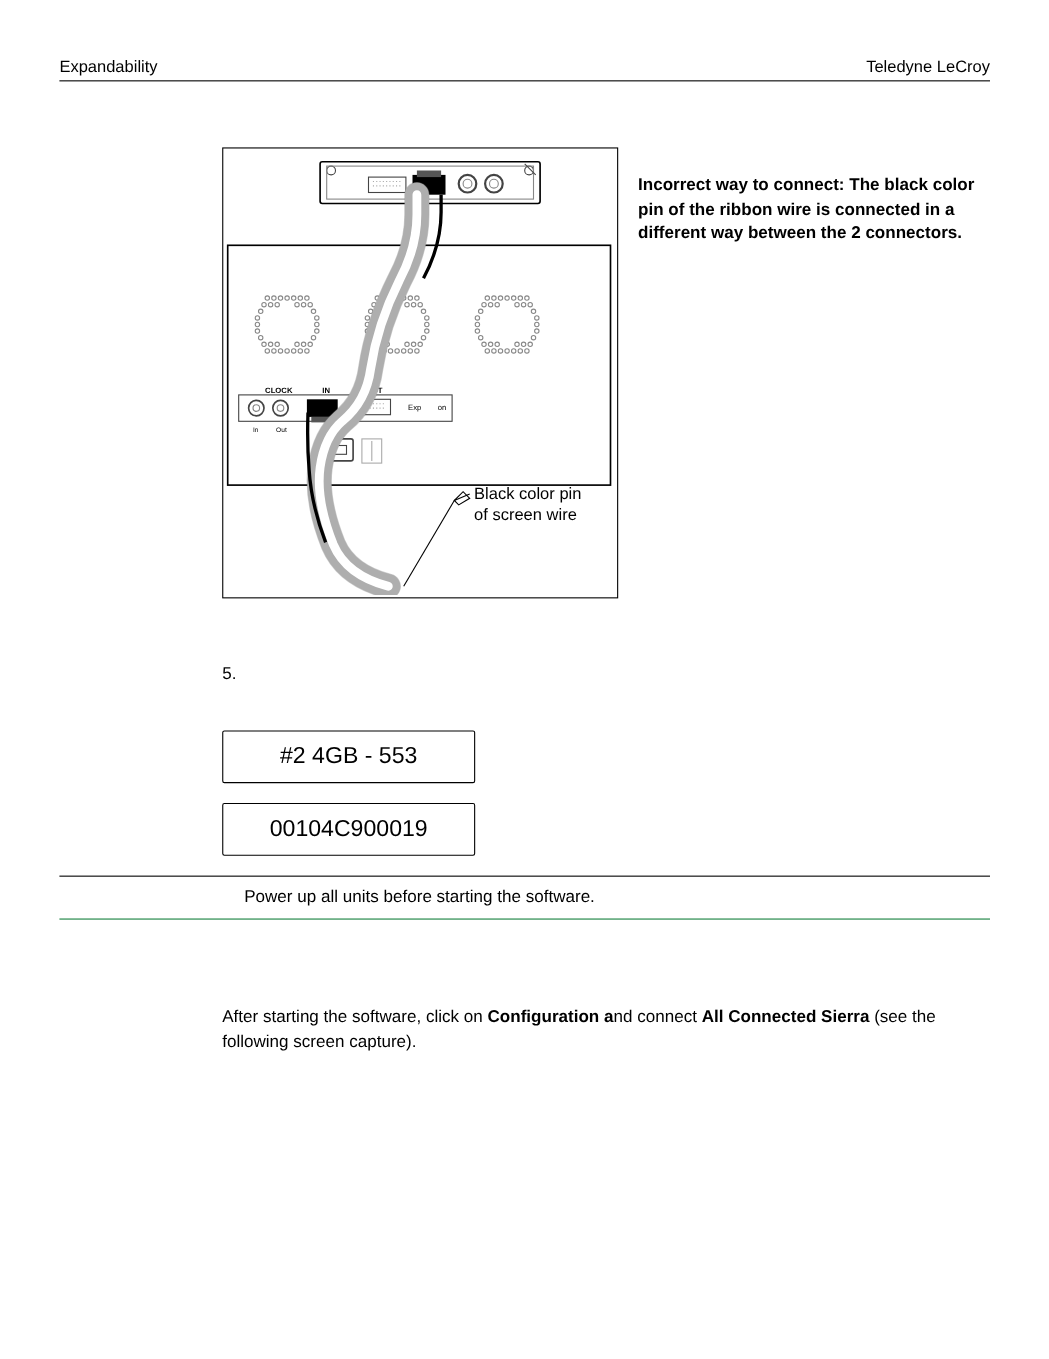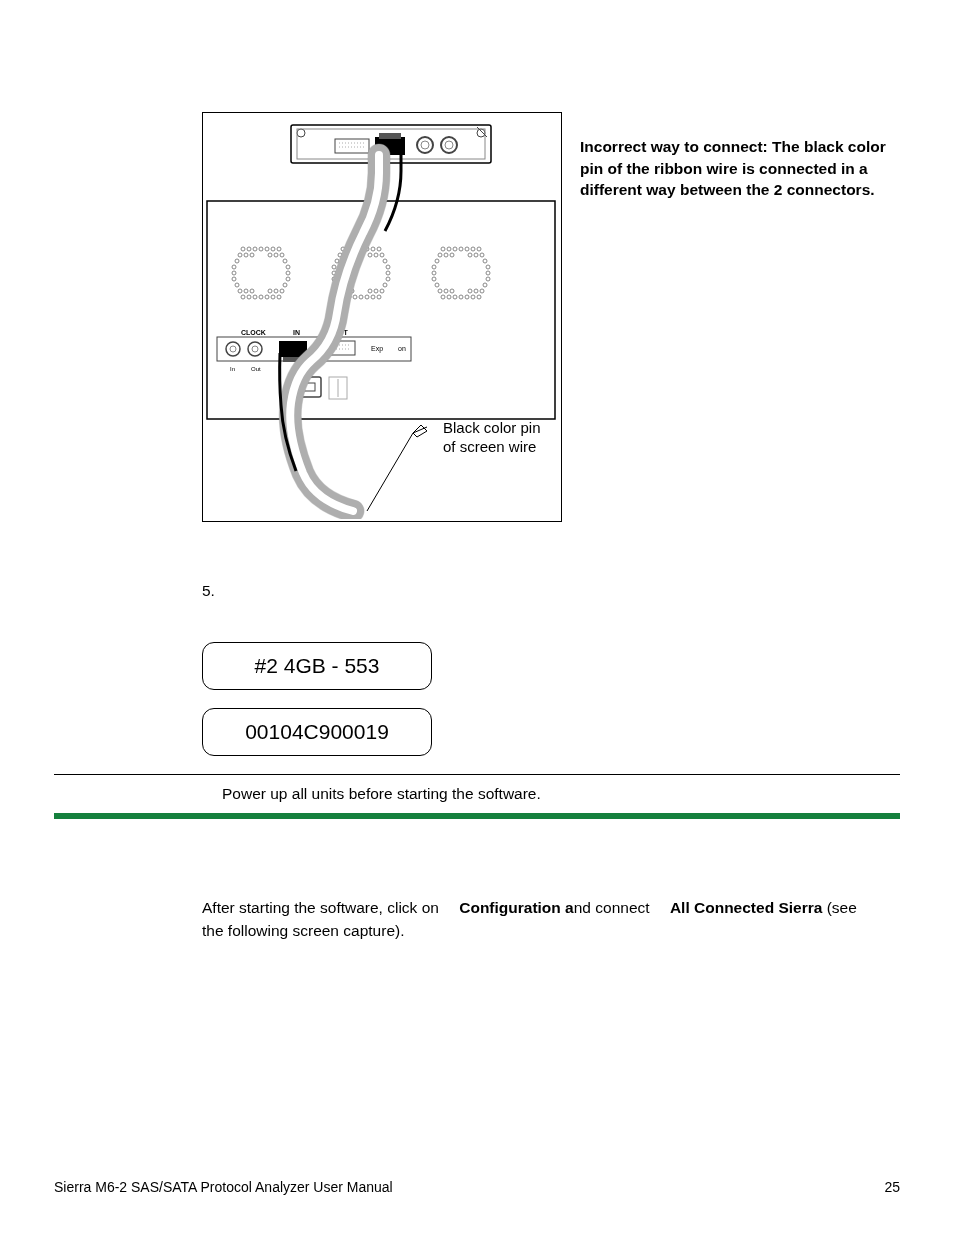--- a/index.html
+++ b/index.html
@@ -61,53 +61,57 @@
   .label-box {
     border: 1.5px solid #000;
     width: 230px;
     height: 48px;
     display: flex;
     align-items: center;
     justify-content: center;
     font-size: 21px;
     font-family: Arial, sans-serif;
     margin-bottom: 18px;
-    border-radius: 12px;
+    border-radius: 2px;
   }
   .note-block {
     border-top: 1px solid #000;
-    border-bottom: 6px solid #15803d;
+    border-bottom: 1px solid #15803d;
   }
   .note-text {
     font-size: 15.5px;
     padding: 10px 0 10px 168px;
   }
   .after-text {
     margin: 78px 0 0 148px;
     font-size: 15.5px;
     line-height: 1.45;
     max-width: 680px;
   }
-  .after-text b { font-weight: 600; margin-left: 16px; }
+  .after-text b { font-weight: 600; }
   .footer {
     display: flex;
     justify-content: space-between;
     font-size: 14px;
     padding-bottom: 0;
   }
   .annot {
     position: absolute;
     font-size: 15px;
     line-height: 1.25;
   }
 </style>
 </head>
 <body>
 
 <div class="page">
+  <div class="header">
+    <span>Expandability</span>
+    <span>Teledyne LeCroy</span>
+  </div>
 
   <div class="content">
     <div class="figure-row">
       <div class="diagram-box">
         <svg width="356" height="406" viewBox="0 0 356 406">
 
           <rect x="88" y="12" width="200" height="38" fill="none" stroke="#000" stroke-width="1.5" rx="2"></rect>
           <circle cx="98" cy="20" r="4" fill="none" stroke="#444"></circle>
           <circle cx="278" cy="20" r="4" fill="none" stroke="#444"></circle>
           <rect x="94" y="16" width="188" height="30" fill="none" stroke="#888" stroke-width="1"></rect>
@@ -279,21 +283,21 @@
           <path d="M 176 42 L 176 60 Q 176 90 160 120 Q 140 160 134 200 Q 130 230 108 248 Q 92 262 88 290 Q 84 320 100 360 Q 112 388 150 398" fill="none" stroke="#fff" stroke-width="8" stroke-linecap="round"></path>
 
           <path d="M 198 42 L 198 58 Q 198 88 182 118" fill="none" stroke="#000" stroke-width="3"></path>
 
           <path d="M 77 240 Q 76 268 78 292 Q 80 324 93 358" fill="none" stroke="#000" stroke-width="3"></path>
 
           <line x1="164" y1="398" x2="210" y2="320" stroke="#000" stroke-width="1"></line>
           <polygon points="210,320 218,312 224,318 214,324" fill="#fff" stroke="#000"></polygon>
           <line x1="210" y1="320" x2="224" y2="314" stroke="#000"></line>
         </svg>
-        <div class="annot" style="left:240px; top:306px;">
+        <div class="annot" style="left:228px; top:306px;">
           <span>Black color pin</span><br>
           <span>of screen wire</span>
         </div>
       </div>
       <div class="side-text">
         <p>Incorrect way to connect: The black color pin of the ribbon wire is connected in a different way between the 2 connectors.</p>
       </div>
     </div>
 
     <div class="step">
@@ -307,17 +311,13 @@
 
     <div class="note-block">
       <div class="note-text">Power up all units before starting the software.</div>
     </div>
 
     <div class="after-text">
       <span>After starting the software, click on </span><b>Configuration a</b><span>nd connect </span><b>All Connected Sierra</b><span> (see the following screen capture).</span>
     </div>
   </div>
 
-  <div class="footer">
-    <span>Sierra M6-2 SAS/SATA Protocol Analyzer User Manual</span>
-    <span>25</span>
-  </div>
 </div>
 
 </body></html>

